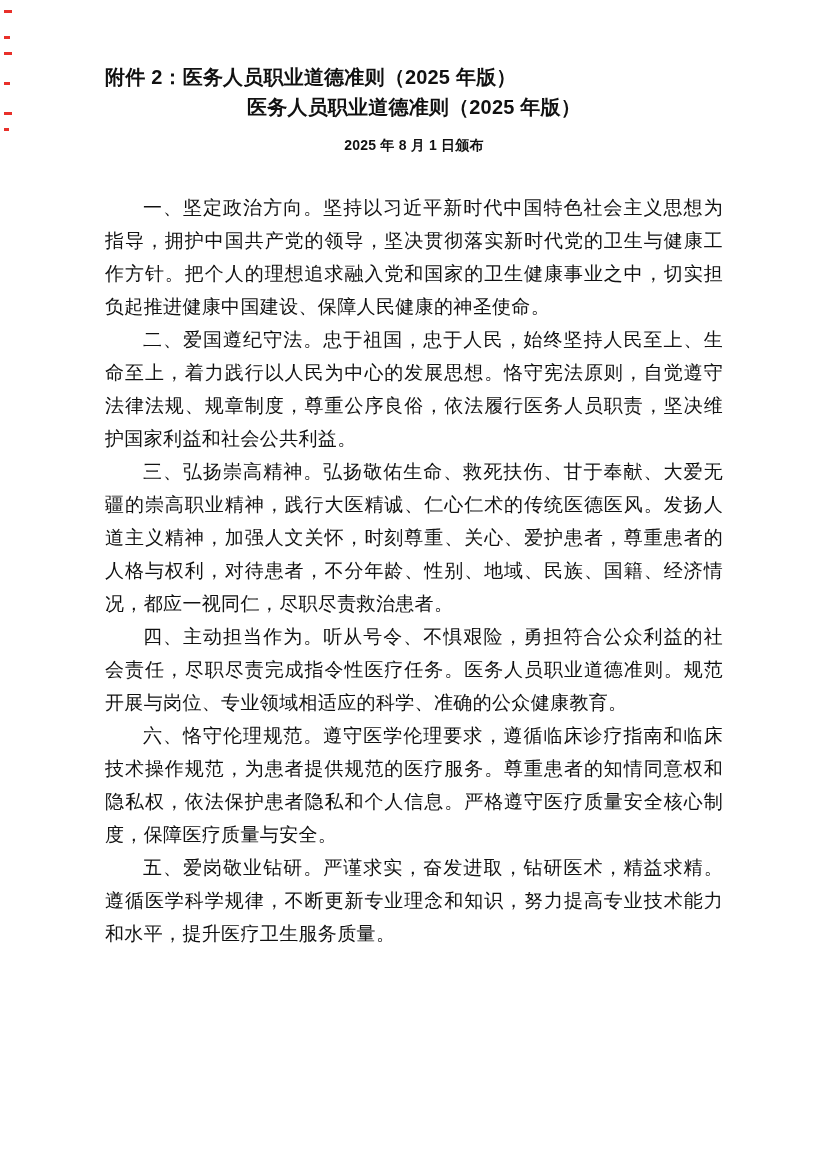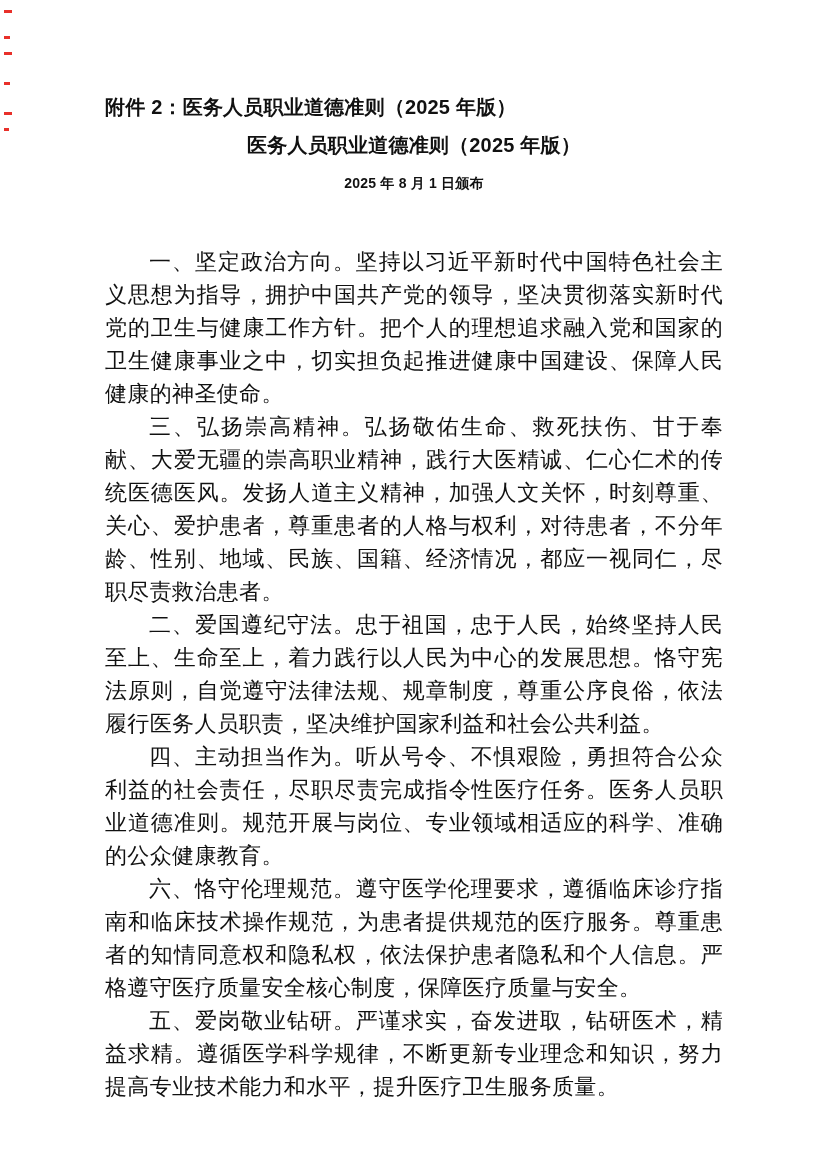--- a/index.html
+++ b/index.html
@@ -7,21 +7,21 @@
     padding: 0;
     background: #ffffff;
   }
   .page {
     position: relative;
     width: 827px;
     height: 1169px;
     background: #ffffff;
     overflow: hidden;
     box-sizing: border-box;
-    padding: 94px 104px 0 105px;
+    padding: 64px 104px 0 105px;
     color: #111111;
   }
   .edge-marks {
     position: absolute;
     left: 2px;
     top: 6px;
     width: 12px;
   }
   .edge-marks span {
     position: absolute;
@@ -40,41 +40,41 @@
   .attach-title {
     margin: 0;
     font-family: "Liberation Sans", "DejaVu Sans", sans-serif;
     font-weight: 700;
     font-size: 20px;
     line-height: 26px;
     text-align: left;
     letter-spacing: 0.2px;
   }
   .doc-title {
-    margin: 12px 0 0 0;
+    margin: 4px 0 0 0;
     font-family: "Liberation Sans", "DejaVu Sans", sans-serif;
     font-weight: 700;
     font-size: 20px;
     line-height: 26px;
     text-align: center;
     letter-spacing: 0.2px;
   }
   .doc-date {
     margin: 12px 0 0 0;
     font-family: "Liberation Sans", "DejaVu Sans", sans-serif;
     font-weight: 700;
     font-size: 14px;
     line-height: 26px;
     text-align: center;
     letter-spacing: 0.2px;
   }
   .doc-body {
-    margin-top: 49px;
+    margin-top: 33px;
     font-family: "Liberation Serif", "DejaVu Serif", serif;
-    font-size: 22px;
+    font-size: 19px;
     line-height: 33px;
     letter-spacing: 0.35px;
   }
   .doc-body p {
     margin: 0;
     text-indent: 2em;
     text-align: justify;
     text-justify: inter-character;
   }
 </style>
@@ -93,20 +93,20 @@
   </div>
 
   <h1 class="attach-title">附件 2：医务人员职业道德准则（2025 年版）</h1>
 
   <h2 class="doc-title">医务人员职业道德准则（2025 年版）</h2>
 
   <h3 class="doc-date">2025 年 8 月 1 日颁布</h3>
 
   <div class="doc-body">
     <p>一、坚定政治方向。坚持以习近平新时代中国特色社会主义思想为指导，拥护中国共产党的领导，坚决贯彻落实新时代党的卫生与健康工作方针。把个人的理想追求融入党和国家的卫生健康事业之中，切实担负起推进健康中国建设、保障人民健康的神圣使命。</p>
+    <p>二、爱国遵纪守法。忠于祖国，忠于人民，始终坚持人民至上、生命至上，着力践行以人民为中心的发展思想。恪守宪法原则，自觉遵守法律法规、规章制度，尊重公序良俗，依法履行医务人员职责，坚决维护国家利益和社会公共利益。</p>
     <p>三、弘扬崇高精神。弘扬敬佑生命、救死扶伤、甘于奉献、大爱无疆的崇高职业精神，践行大医精诚、仁心仁术的传统医德医风。发扬人道主义精神，加强人文关怀，时刻尊重、关心、爱护患者，尊重患者的人格与权利，对待患者，不分年龄、性别、地域、民族、国籍、经济情况，都应一视同仁，尽职尽责救治患者。</p>
-    <p>二、爱国遵纪守法。忠于祖国，忠于人民，始终坚持人民至上、生命至上，着力践行以人民为中心的发展思想。恪守宪法原则，自觉遵守法律法规、规章制度，尊重公序良俗，依法履行医务人员职责，坚决维护国家利益和社会公共利益。</p>
     <p>四、主动担当作为。听从号令、不惧艰险，勇担符合公众利益的社会责任，尽职尽责完成指令性医疗任务。医务人员职业道德准则。规范开展与岗位、专业领域相适应的科学、准确的公众健康教育。</p>
     <p>六、恪守伦理规范。遵守医学伦理要求，遵循临床诊疗指南和临床技术操作规范，为患者提供规范的医疗服务。尊重患者的知情同意权和隐私权，依法保护患者隐私和个人信息。严格遵守医疗质量安全核心制度，保障医疗质量与安全。</p>
     <p>五、爱岗敬业钻研。严谨求实，奋发进取，钻研医术，精益求精。遵循医学科学规律，不断更新专业理念和知识，努力提高专业技术能力和水平，提升医疗卫生服务质量。</p>
   </div>
 
 </div>
 
 </body></html>

